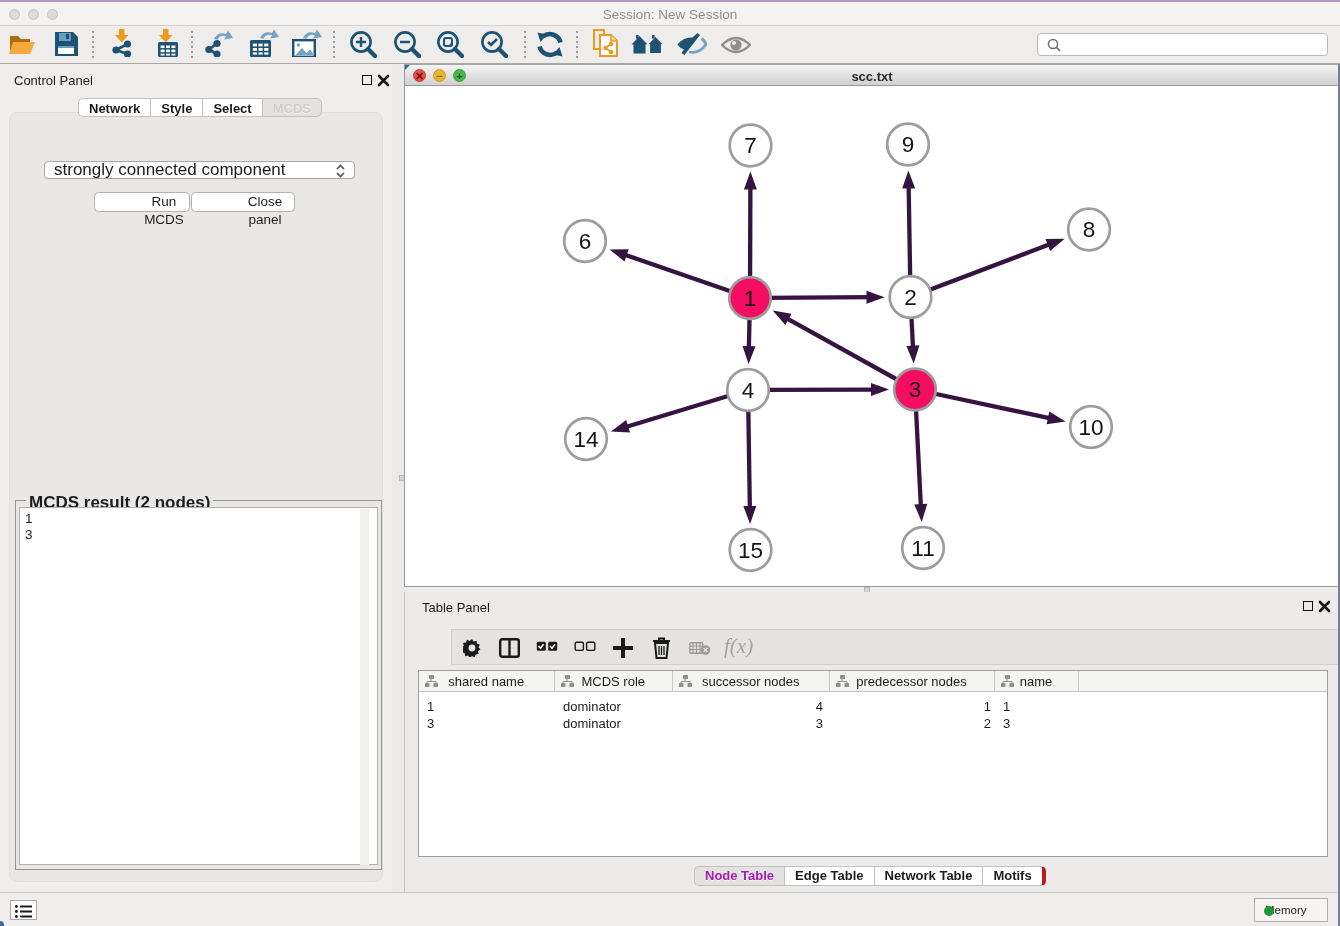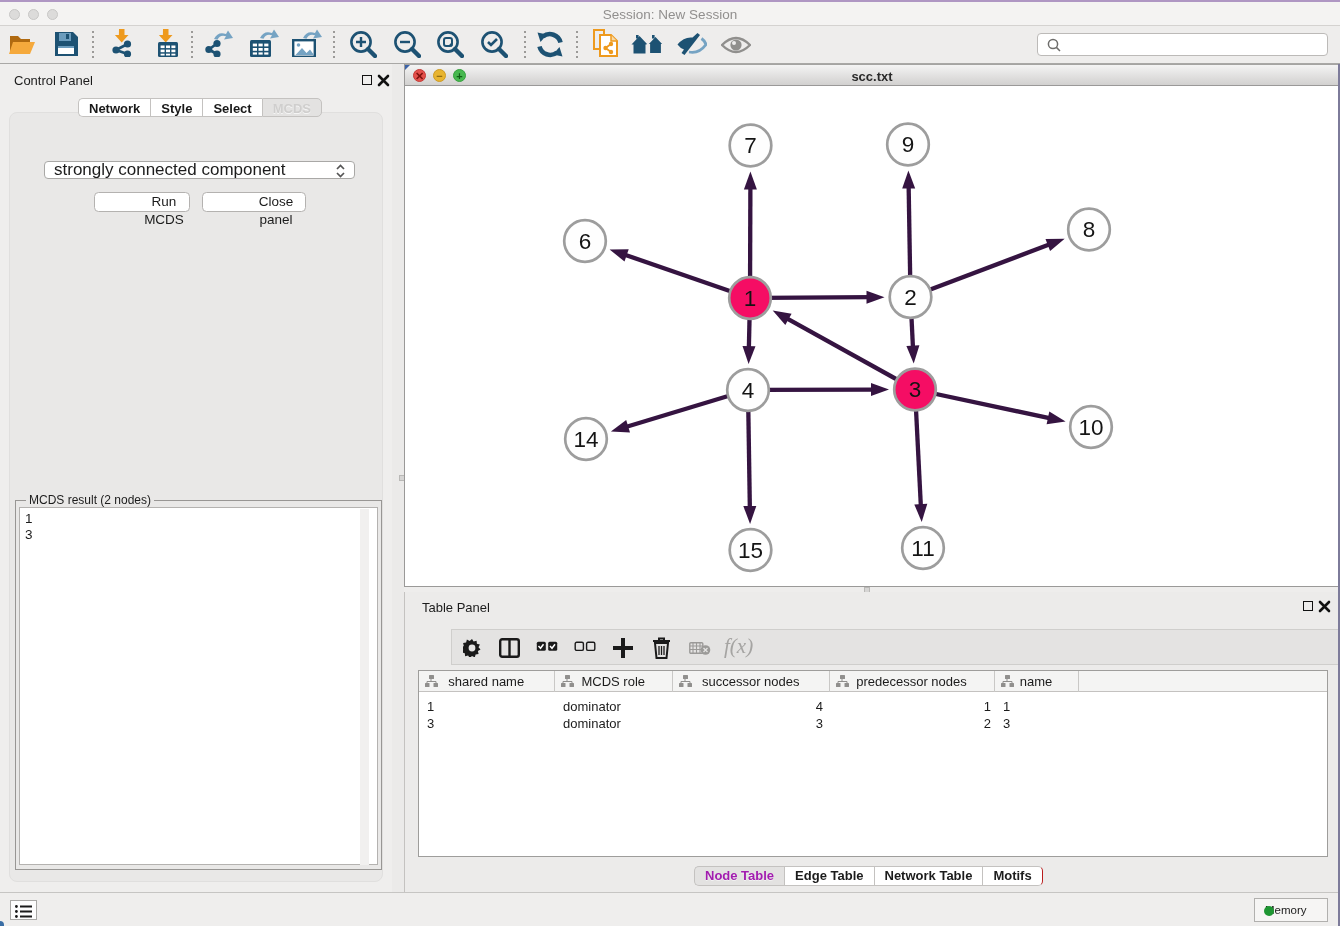--- a/index.html
+++ b/index.html
@@ -20,21 +20,21 @@
 .fxico { position:absolute; top:11px; width:10px; height:10px; border:1.6px solid #111; }
 #cptabs { position:absolute; left:78px; top:34px; height:19px; display:flex; font-size:13px; font-weight:700; }
 #cptabs .tab { background:#fff; border:1px solid #c4c2c0; border-right:none; padding:1px 10px 15px; line-height:17px; color:#191919; }
 #cptabs .tab:first-child { border-radius:5px 0 0 5px; }
 #cptabs .tab.dis { background:#e3e2e1; color:#cfcecd; border-right:1px solid #c4c2c0; border-radius:0 5px 5px 0; text-shadow:0 1px 0 #f5f5f5; }
 #cpinner { position:absolute; left:9px; top:48px; width:374px; height:770px; background:#e9e8e7; border-radius:8px; border:1px solid #e0dfde; }
 #optlabel { position:absolute; left:0; top:75px; width:399px; text-align:center; font-size:13.5px; }
 #dropdown { position:absolute; left:44px; top:97px; width:311px; height:18px; background:#fff; border:1px solid #a9a8a6; border-radius:4px; line-height:16px; padding-left:9px; font-size:17px; }
 .btn { position:absolute; height:20px; background:#fff; border:1px solid #b4b2b0; border-radius:4.5px; text-align:center; font-size:13.5px; line-height:18px;padding-left:44px; }
 #grpbox { position:absolute; left:15px; top:436px; width:367px; height:370px; border:1px solid #989694; }
-#grplabel { position:absolute; left:10px; top:-8px; background:#e9e8e7; padding:0 3px; font-size:12px; }
+#grplabel { position:absolute; left:10px; top:-8px; background:#e9e8e7; padding:0 3px; font-size:17px;font-weight:bold; }
 #grpwhite { position:absolute; left:3px; top:6px; width:359px; height:358px; background:#fff; border:1px solid #b4b2b0; }
 #grpscroll { position:absolute; right:8px; top:1px; width:9px; height:356px; background:#f1f0ef; }
 
 #vsplit { left:392px; top:64px; width:12px; height:828px; background:#ebeae9; }
 .grip { position:absolute; width:6px; height:6px; background:#d6d5d4; border:1px solid #b9b8b6; }
 
 #netpanel { left:404px; top:64px; width:936px; height:523px; border:1px solid #9a9998; border-top:none; background:#fff; }
 #nettitle { position:absolute; left:0; top:0; width:934px; height:22px; background:linear-gradient(#f4f4f4,#dcdbda 70%,#d2d1d0); border-top:1px solid #a5a4a2; border-bottom:1px solid #9a9998; }
 #nettitle .tl { position:absolute; top:4px; width:13px; height:13px; border-radius:50%; font-size:11px; font-weight:700; text-align:center; line-height:13px; }
 #netname { position:absolute; width:100%; top:4px; text-align:center; font-weight:700; font-size:13px; color:#2a2a2a; }
@@ -43,21 +43,21 @@
 #tpanel { left:404px; top:592px; width:936px; height:300px; background:#ecebea; border-left:1px solid #c4c2c0; }
 #tphead { position:absolute; left:17px; top:8px; font-size:13px; }
 #ttoolbar { position:absolute; left:13px; top:37px; width:910px; height:36px; background:#e4e3e2; border:1px solid #cfcecc;margin-left:33px; }
 #twrap { position:absolute; left:13px; top:78px; width:910px; height:187px; background:#fff; border:1px solid #9e9d9b; }
 #thead { position:absolute; left:0; top:0; height:21px; background:#f4f4f3; border-bottom:1px solid #c4c2c0; width:100%; }
 .th { position:absolute; top:0; height:21px; border-right:1px solid #c9c8c6; font-size:13px; text-align:center; line-height:21px; }
 .trow { position:absolute; font-size:13px; height:17px; line-height:17px; }
 #ttabs { position:absolute; left:289px; top:274px; height:20px; display:flex; font-size:13px; font-weight:700; }
 #ttabs .tab { background:#fff; border:1px solid #c4c2c0; border-right:none; padding:0 10px; line-height:18px; }
 #ttabs .tab.dis { background:#e3e2e1; color:#a21caf; border-radius:5px 0 0 5px; text-shadow:0 1px 0 #f2f2f2; }
-#ttabs .tab:last-child { border-right:1px solid #b91c1c; border-radius:0 5px 5px 0; }
+#ttabs .tab:last-child { border-right:4px solid #b91c1c; border-radius:0 5px 5px 0; }
 
 #statusbar { left:0; top:892px; width:1340px; height:34px; background:#efeeed; border-top:1px solid #c6c5c3; }
 #listbtn { position:absolute; left:10px; top:7px; width:27px; height:20px; background:#fdfdfd; border:1px solid #a9a8a6; }
 #membtn { position:absolute; left:1254px; top:5px; width:74px; height:24px; background:#f6f5f4; border:1px solid #b1b0ae; font-size:11.5px; line-height:22px; padding-left:10px; }
 #membtn .gdot { position:absolute; left:9px; top:7px; width:10px; height:10px; border-radius:50%; background:#1e9632; }
 #redge { left:1338px; top:64px; width:2px; height:862px; background:#7d7b9a; }
 </style>
 </head>
 <body>
 <div class="abs" id="topedge"></div>
@@ -205,21 +205,21 @@
       <div class="tab">Select</div>
       <div class="tab dis">MCDS</div>
   </div>
   <div id="dropdown">strongly connected component
     <svg style="position:absolute;right:8px;top:2px" width="11" height="14" viewBox="0 0 11 14">
         <path d="M2 5 L5.5 1.5 L9 5" fill="none" stroke="#555" stroke-width="1.7"></path>
         <path d="M2 9 L5.5 12.5 L9 9" fill="none" stroke="#555" stroke-width="1.7"></path>
       </svg>
   </div>
   <div class="btn" style="left:94px;top:128px;width:96px">Run MCDS</div>
-  <div class="btn" style="left:202px;top:128px;width:104px">Close panel</div>
+  <div class="btn" style="left:191px;top:128px;width:104px">Close panel</div>
   <div id="grpbox">
     <div id="grplabel">MCDS result (2 nodes)</div>
     <div id="grpwhite">
       <div style="position:absolute;left:5px;top:3px;font-size:13.5px;line-height:16px">1<br>3</div>
       <div id="grpscroll"></div>
     </div>
   </div>
 </div>
 
 <div class="abs" id="vsplit">

